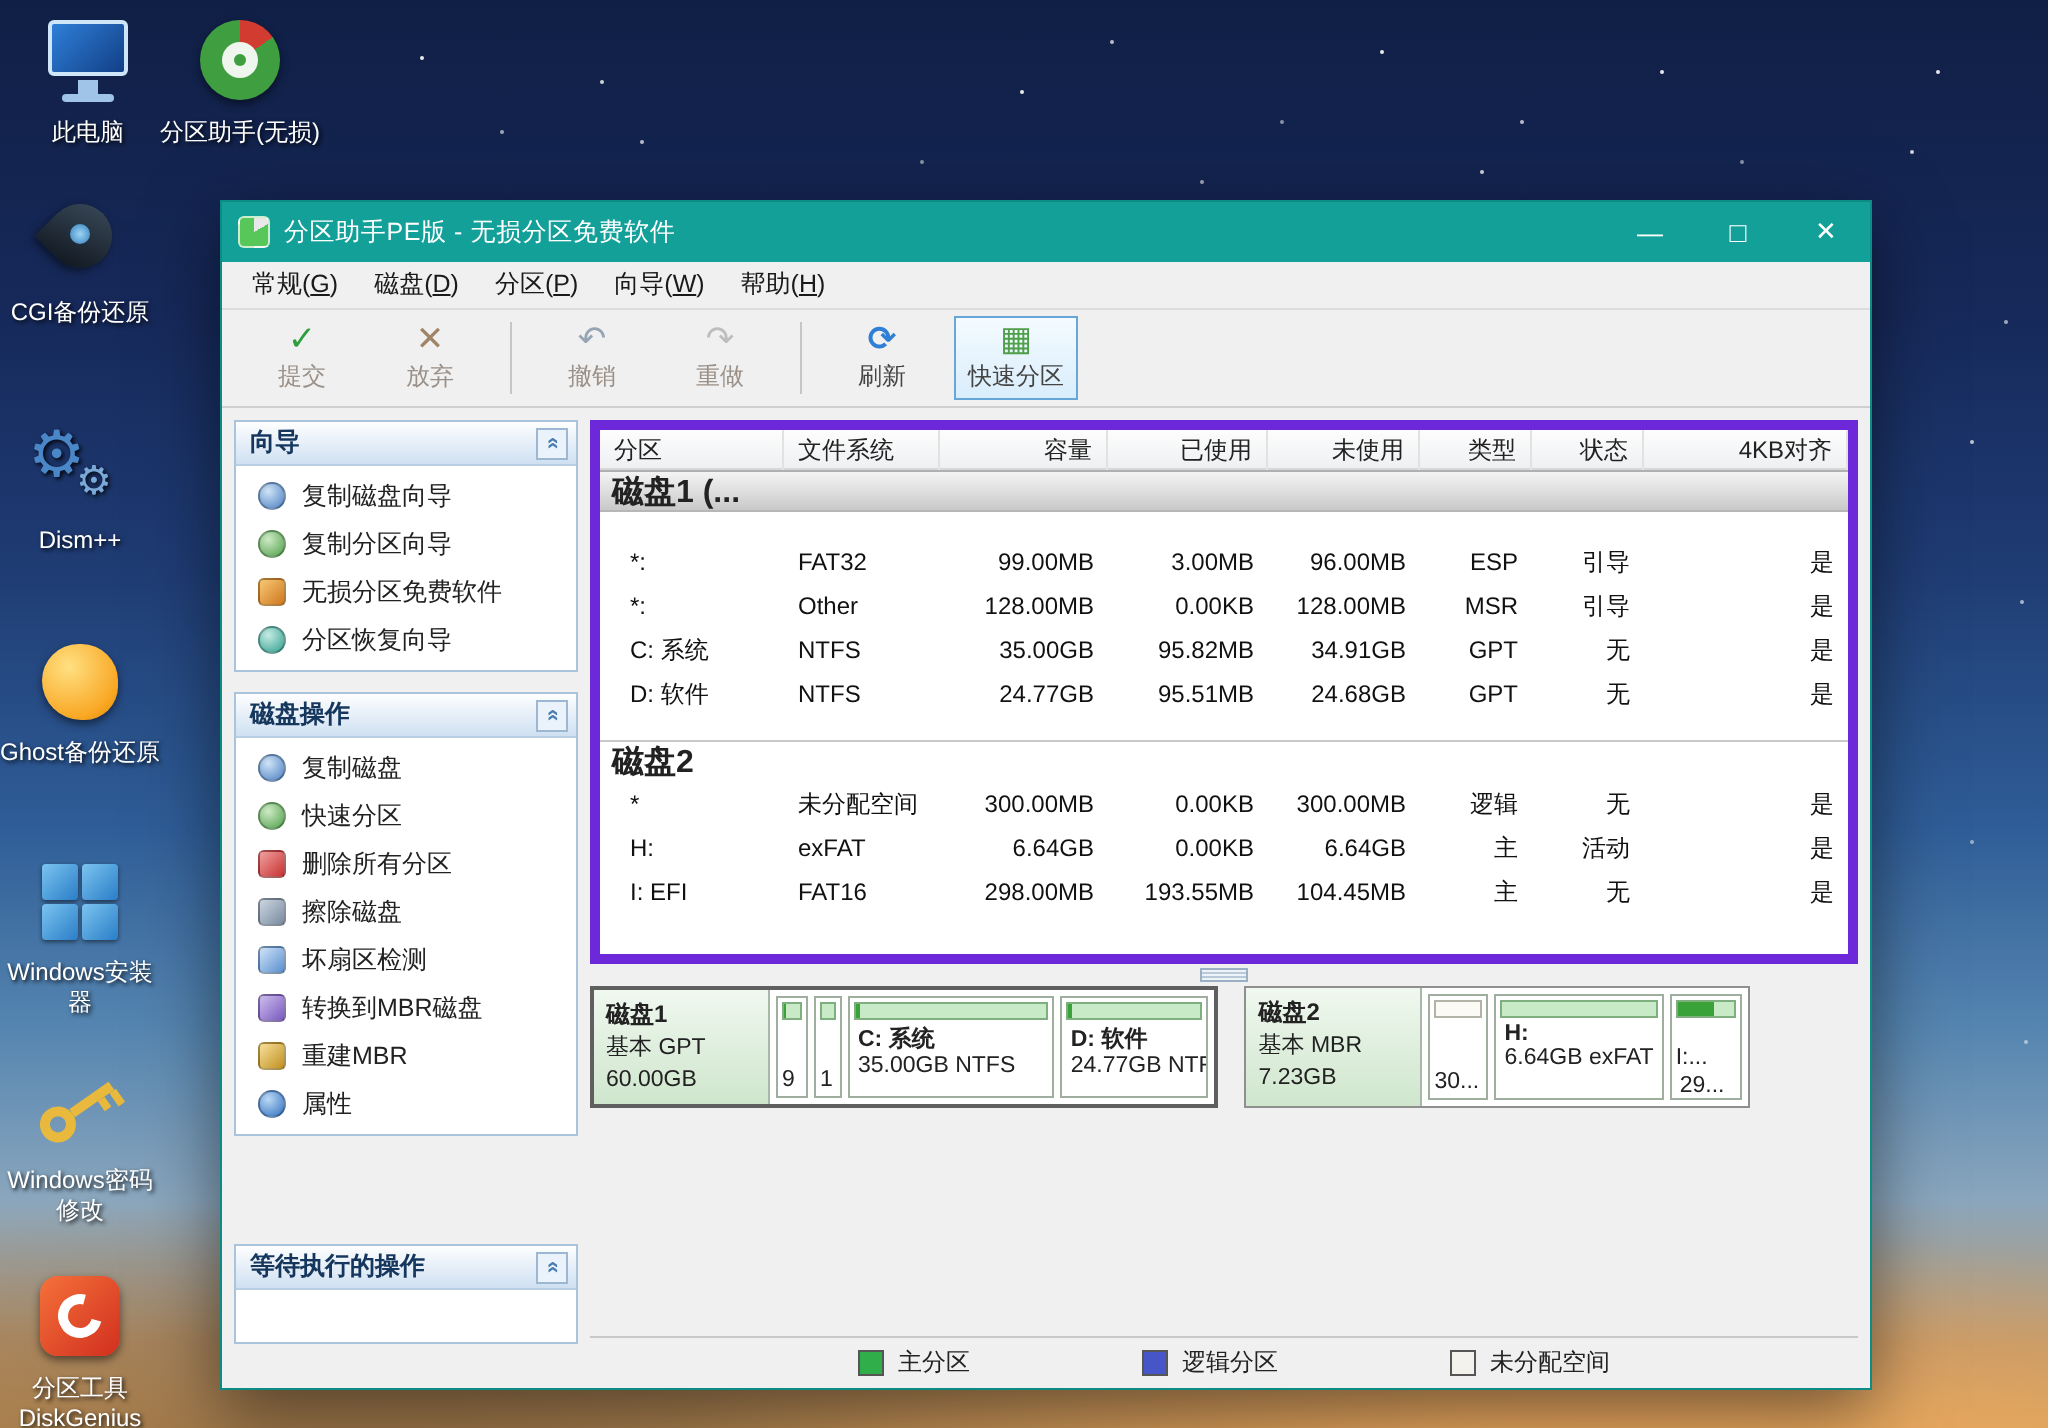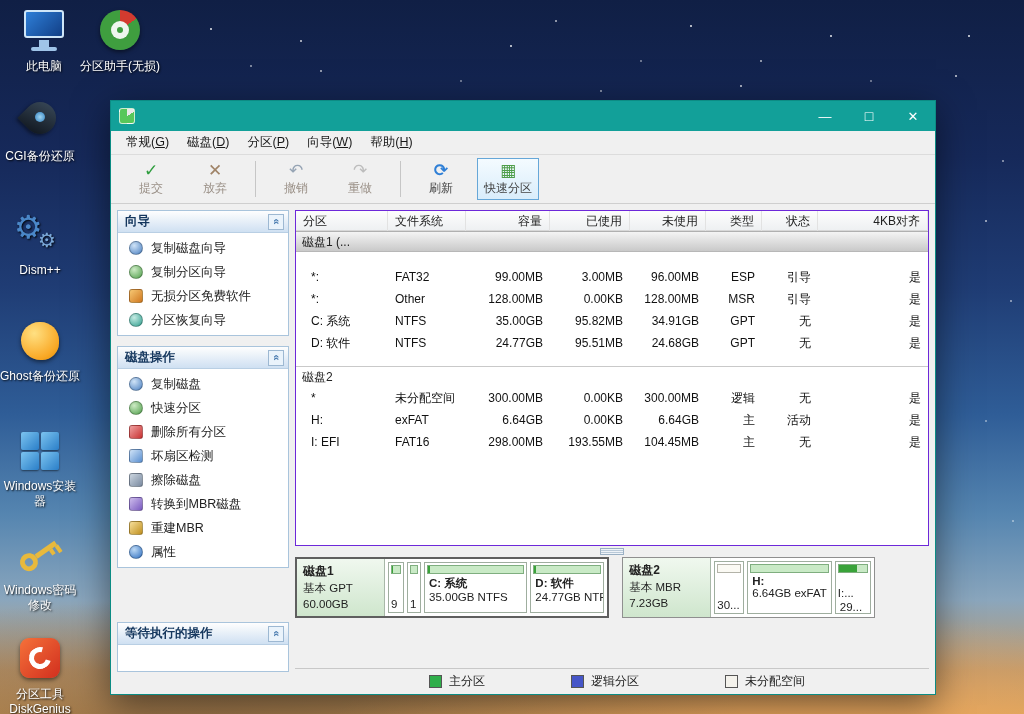--- a/index.html
+++ b/index.html
@@ -120,26 +120,26 @@
   .co-slate { background:linear-gradient(135deg,#ccd6e0,#7a8aa0); }
   .co-grid { background:linear-gradient(135deg,#cfe3f7,#5a8fd0); }
   .co-purple { background:linear-gradient(135deg,#cdbcec,#7a5ac0); }
   .co-gold { background:linear-gradient(135deg,#f7df9a,#c09020); }
   .co-info { background:radial-gradient(circle at 35% 30%,#bcd9f5,#2f6fc0); border-radius:50%; }
   .panel.pending { margin-top:44px; }
   .pending-body { height:26px; background:#fff; }
 
   
   .main { flex:1; display:flex; flex-direction:column; padding:6px 6px 0 0; overflow:hidden; }
-  .table-wrap { background:#fff; border:1px solid #6d28d9; height:336px; flex:none; overflow:hidden; }
+  .table-wrap { background:#fff; border:5px solid #6d28d9; height:272px; flex:none; overflow:hidden; }
   .tgrid { display:grid; grid-template-columns:92px 78px 84px 80px 76px 56px 56px 1fr; align-items:center; }
   .thead { height:20px; border-bottom:1px solid #d8d8d8; background:linear-gradient(#fdfdfd,#eef0f2); }
   .th { font-size:12px; color:#222; padding:0 7px; height:20px; line-height:20px; border-right:1px solid #e2e2e2; overflow:hidden; white-space:nowrap; }
   .th.num { text-align:right; }
-  .group-row { height:21px; line-height:21px; font-weight:400; font-size:12px; padding-left:6px;
+  .group-row { height:21px; line-height:21px; font-weight:700; font-size:16px; padding-left:6px;
     background:linear-gradient(#f4f4f4,#c9c9c9); border-top:1px solid #b0b0b0; border-bottom:1px solid #b7b7b7; }
   .group-row.plain { background:#fff; border-top:1px solid #c9c9c9; border-bottom:none; margin-top:12px; }
   .gspacer { height:14px; }
   .trow { height:22px; }
   .tc { font-size:12px; color:#111; padding:0 7px; white-space:nowrap; overflow:hidden; }
   .tc.first { padding-left:15px; }
   .tc.num { text-align:right; }
 
   .splitter { height:10px; display:flex; align-items:center; justify-content:center; flex:none; }
   .grip { width:24px; height:7px; border:1px solid #9ab0c4; background:repeating-linear-gradient(180deg,#eef3f8 0 1px,#b9c9d8 1px 2px); }
@@ -239,20 +239,21 @@
       </span>
     <span class="lbl">分区工具
 DiskGenius</span>
   </div>
 </div>
 
 <div class="window">
 
   <div class="titlebar">
     <span class="app-ico"></span>
+    <span class="title-text">分区助手PE版 - 无损分区免费软件</span>
     <span class="win-ctrls">
       <span class="wbtn">—</span>
       <span class="wbtn max">□</span>
       <span class="wbtn">✕</span>
     </span>
   </div>
 
   <div class="menubar">
     <span class="menu-item"><span>常规(</span><span class="u">G</span><span>)</span></span>
     <span class="menu-item"><span>磁盘(</span><span class="u">D</span><span>)</span></span>
@@ -335,26 +336,26 @@
           </div>
           <div class="side-item">
             <span class="sico co-green"></span>
             <span>快速分区</span>
           </div>
           <div class="side-item">
             <span class="sico co-red"></span>
             <span>删除所有分区</span>
           </div>
           <div class="side-item">
+            <span class="sico co-slate"></span>
+            <span>擦除磁盘</span>
+          </div>
+          <div class="side-item">
             <span class="sico co-grid"></span>
             <span>坏扇区检测</span>
-          </div>
-          <div class="side-item">
-            <span class="sico co-slate"></span>
-            <span>擦除磁盘</span>
           </div>
           <div class="side-item">
             <span class="sico co-purple"></span>
             <span>转换到MBR磁盘</span>
           </div>
           <div class="side-item">
             <span class="sico co-gold"></span>
             <span>重建MBR</span>
           </div>
           <div class="side-item">

